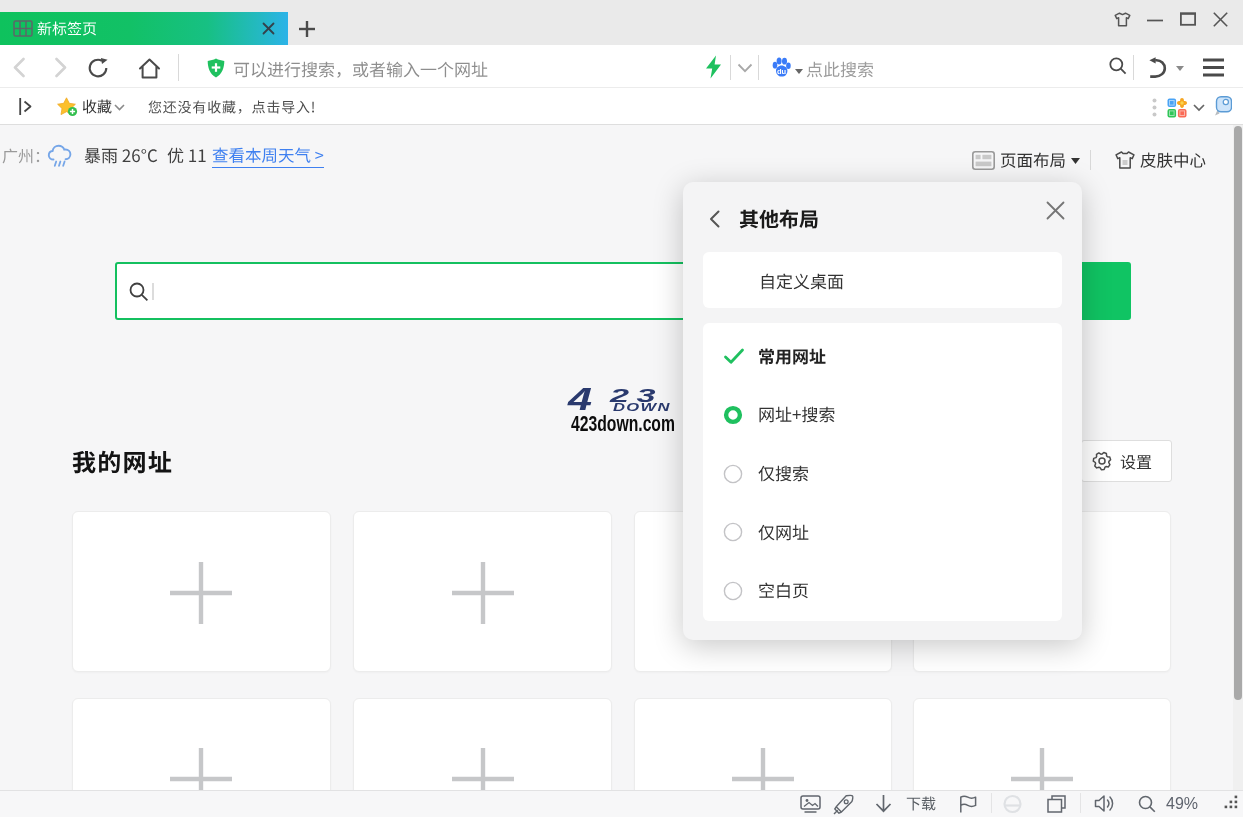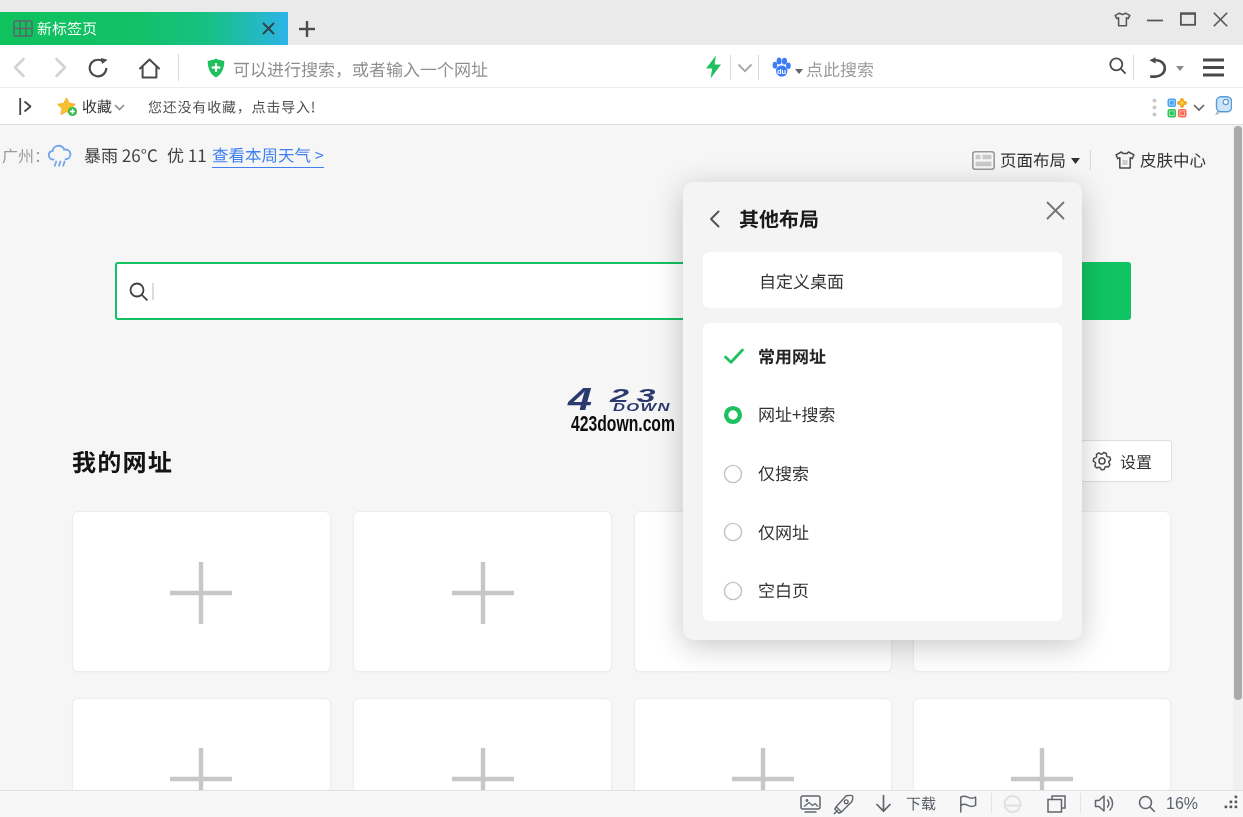--- a/index.html
+++ b/index.html
@@ -525,21 +525,21 @@
 <path d="M13.5 6 A 5.5 5.5 0 0 1 13.5 13" fill="none" stroke="#61666d" stroke-width="1.5" stroke-linecap="round"></path>
 <path d="M16 3 A 9.5 9.5 0 0 1 16 16" fill="none" stroke="#61666d" stroke-width="1.5" stroke-linecap="round"></path>
     </svg>
   </div>
 <div class="abs" style="left:1138px;top:795px;">
     <svg class="t" width="18" height="18" viewBox="0 0 18 18">
 <circle cx="7.5" cy="7.5" r="6" fill="none" stroke="#61666d" stroke-width="1.6"></circle>
 <line x1="11.9" y1="11.9" x2="16.8" y2="16.8" stroke="#61666d" stroke-width="1.6"></line>
     </svg>
   </div>
-<div class="abs" style="left:1166px;top:795px;font-size:16px;color:#5f646e;">16%</div>
+<div class="abs" style="left:1166px;top:795px;font-size:16px;color:#5f646e;">49%</div>
 <div class="abs" style="left:1224px;top:795px;">
     <svg class="t" width="15" height="15" viewBox="0 0 15 15">
 <g fill="#555">
 <rect x="10.6" y="0.6" width="2.6" height="2.6"></rect>
 <rect x="10.6" y="5.6" width="2.6" height="2.6"></rect>
         <rect x="5.6" y="5.6" width="2.6" height="2.6"></rect>
 <rect x="10.6" y="10.6" width="2.6" height="2.6"></rect>
         <rect x="5.6" y="10.6" width="2.6" height="2.6"></rect>
         <rect x="0.6" y="10.6" width="2.6" height="2.6"></rect>
 </g>

